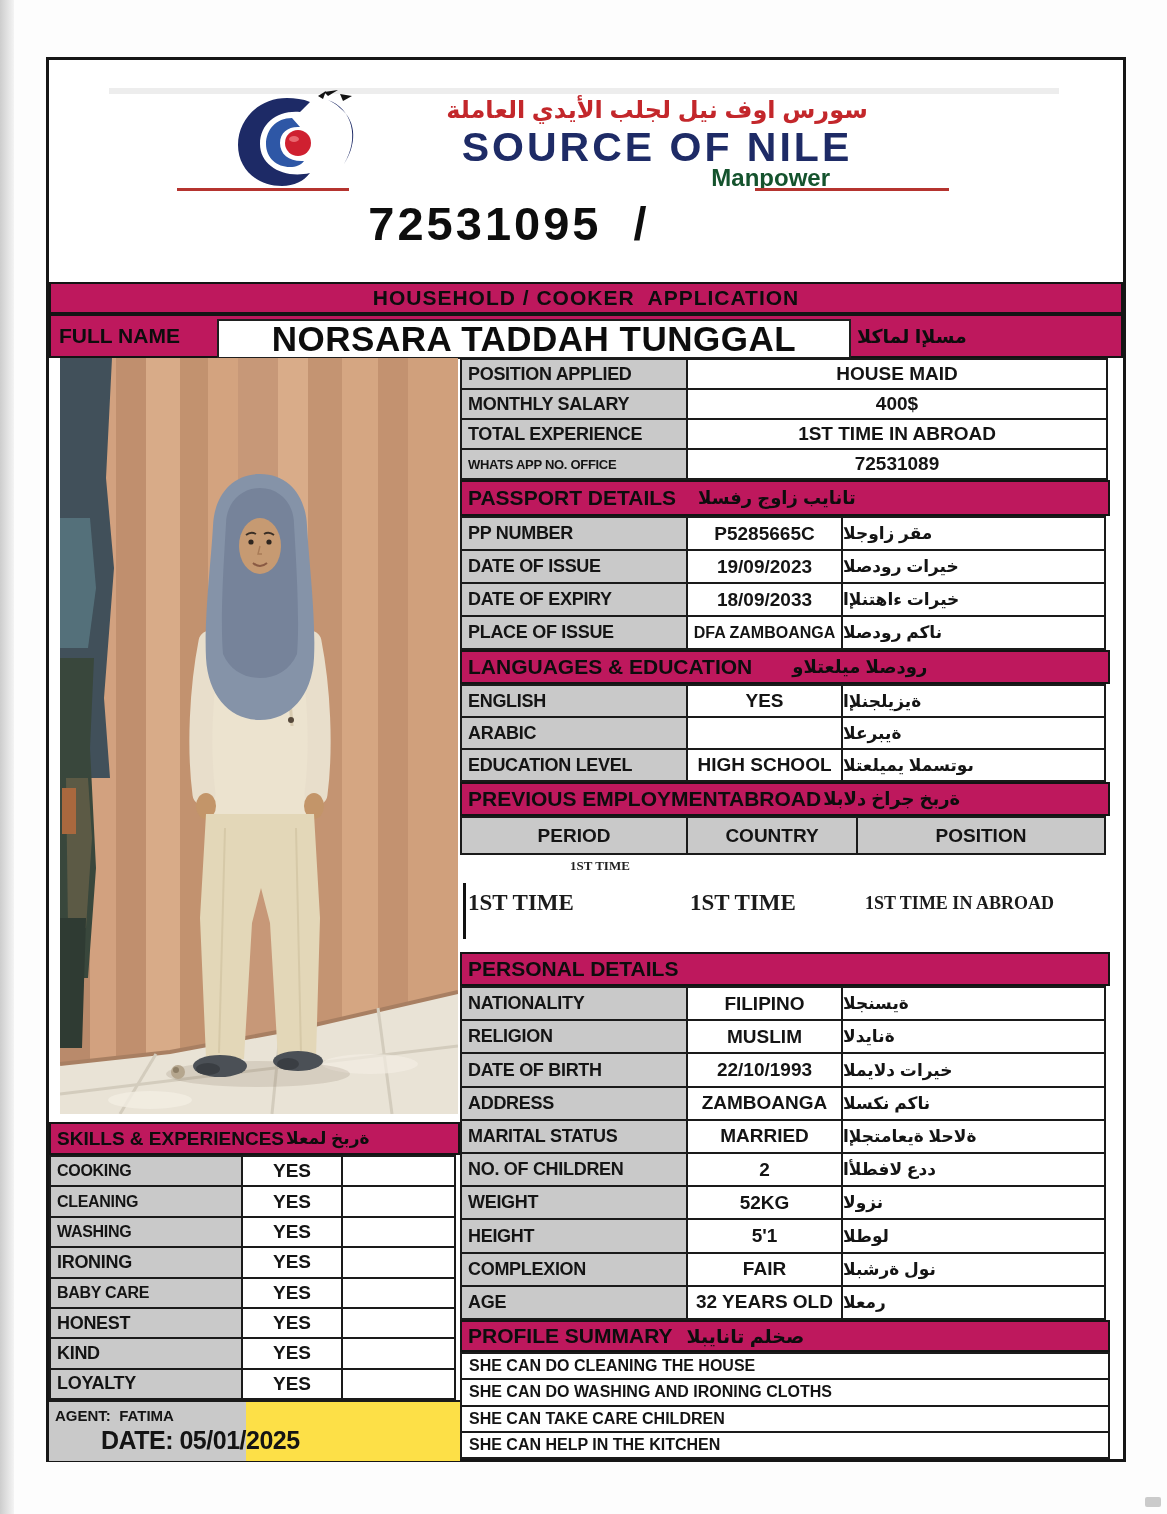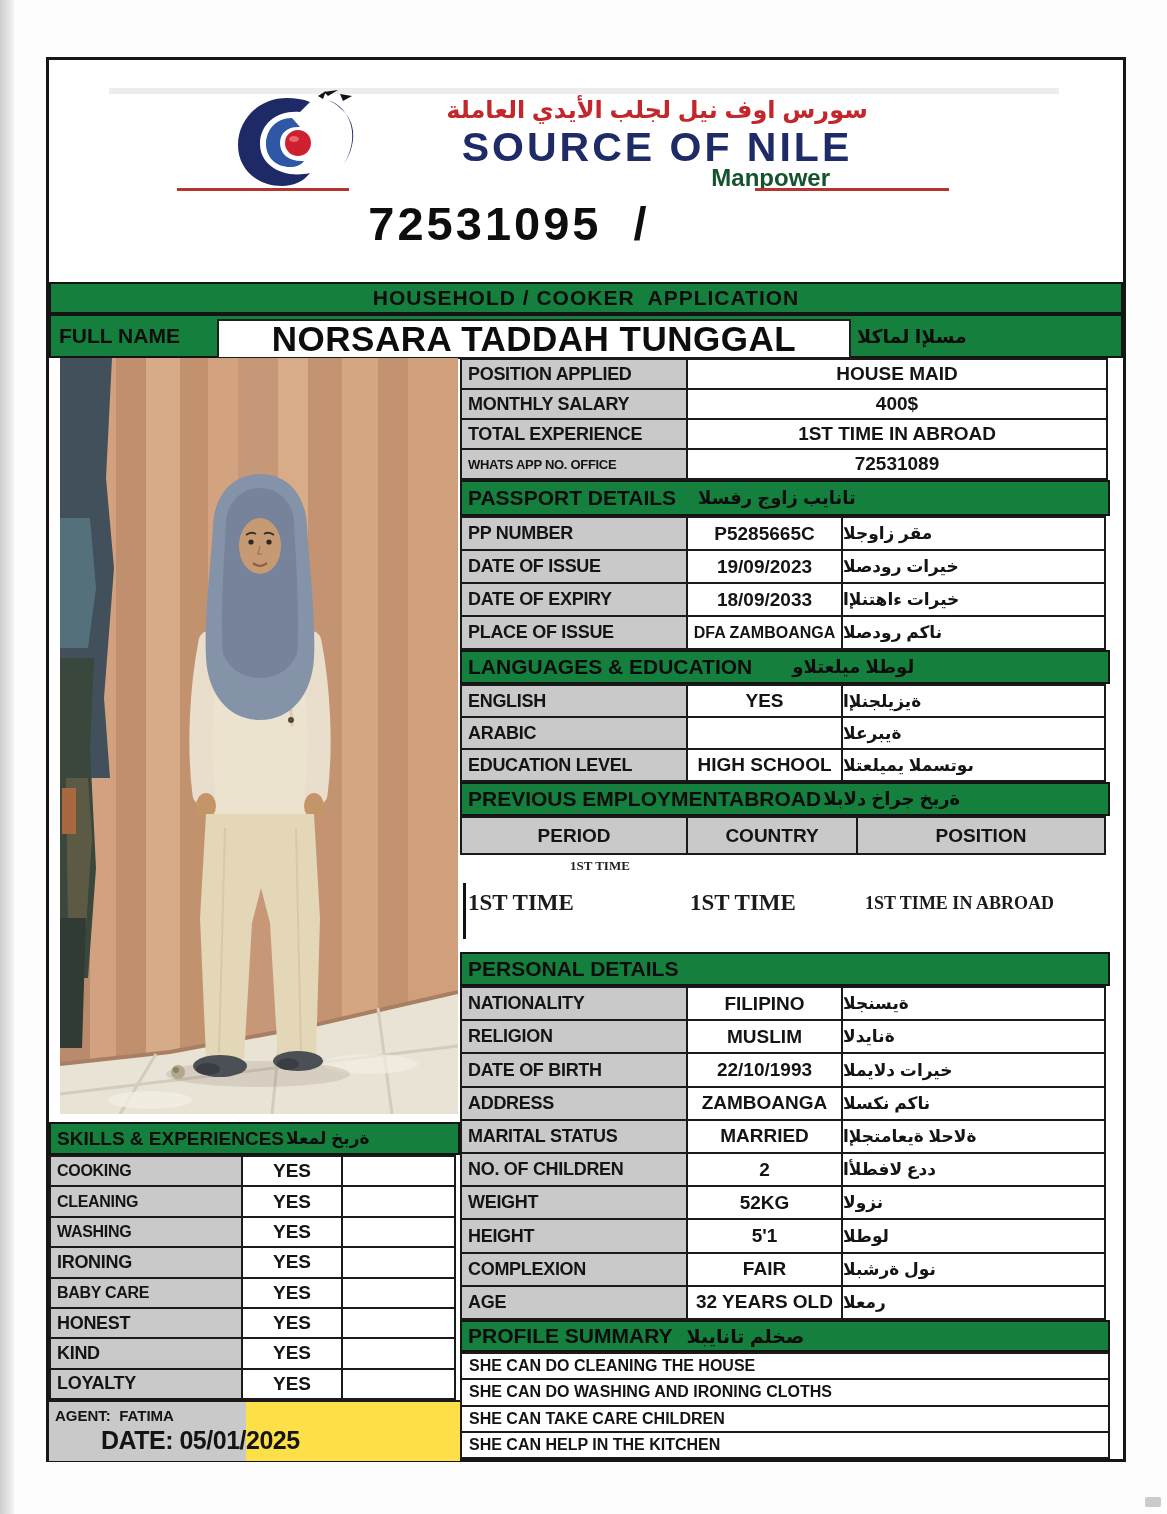--- a/index.html
+++ b/index.html
@@ -20,21 +20,21 @@
   .brand{left:333px;top:64px;width:550px;height:48px;text-align:center;
     font-size:41px;font-weight:bold;color:#1e2b66;letter-spacing:3px;white-space:pre;}
   .brand-sub{left:535px;top:104px;width:246px;text-align:right;
     font-size:24px;font-weight:bold;color:#14532d;}
   .redline{height:3px;background:#b5342f;}
   .redline.l{left:128px;top:128px;width:172px;}
   .redline.r{left:706px;top:128px;width:194px;}
   .phone{left:170px;top:136px;width:580px;height:54px;text-align:center;
     font-size:47px;font-weight:bold;color:#0d0d0d;letter-spacing:3px;white-space:pre;}
   
-  .band{background:#15803d;border:2px solid #141414;box-sizing:border-box;
+  .band{background:#be185d;border:2px solid #141414;box-sizing:border-box;
     display:flex;align-items:center;color:#0d0d0d;font-weight:bold;}
   .title-bar{left:0;top:222px;width:1074px;height:32px;justify-content:center;
     font-size:21px;letter-spacing:1px;white-space:pre;}
   .fullname-row{left:0;top:254px;width:1074px;height:44px;}
   .fullname-label{position:absolute;left:8px;top:0;height:100%;display:flex;align-items:center;
     font-size:21px;font-weight:bold;}
   .fullname-box{position:absolute;left:166px;top:3px;width:630px;height:36px;background:#fff;
     border:2px solid #1f1f1f;display:flex;align-items:center;justify-content:center;
     font-size:35px;font-weight:bold;letter-spacing:.5px;}
   .fullname-ar{position:absolute;left:806px;top:0;height:100%;display:flex;align-items:center;
@@ -228,21 +228,21 @@
     </div>
     <div class="trow">
       <div class="cell lab w-lab">PLACE OF ISSUE</div>
       <div class="cell val w-val3" style="font-size:16px;">DFA ZAMBOANGA</div>
       <div class="cell arb w-ar3">ناكم رودصلا</div>
     </div>
   </div>
 
   <div class="abs band sec-head" style="left:411px;top:590px;width:650px;height:34px;gap:32px;">
     <span>LANGUAGES &amp; EDUCATION</span>
-    <span class="ar" style="margin-left:8px;">لوطلا ميلعتلاو</span>
+    <span class="ar" style="margin-left:8px;">رودصلا ميلعتلاو</span>
   </div>
   <div class="abs tbl" style="left:411px;top:624px;width:650px;height:98px;">
     <div class="trow">
       <div class="cell lab w-lab">ENGLISH</div>
       <div class="cell val w-val3">YES</div>
       <div class="cell arb w-ar3">ةيزيلجنلإا</div>
     </div>
     <div class="trow">
       <div class="cell lab w-lab">ARABIC</div>
       <div class="cell val w-val3"></div>

